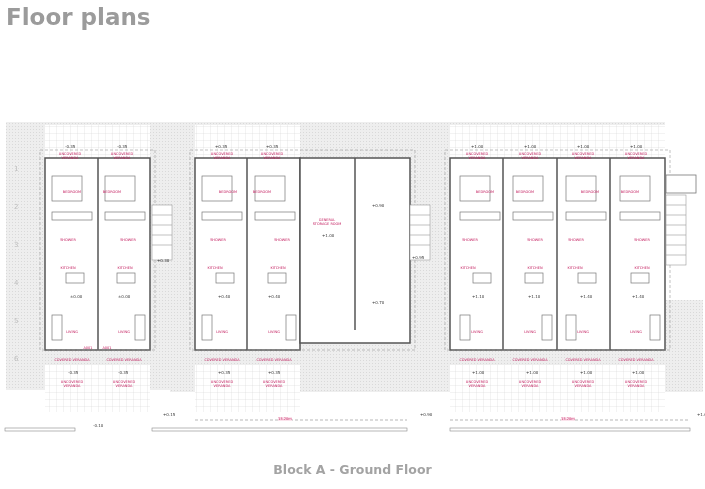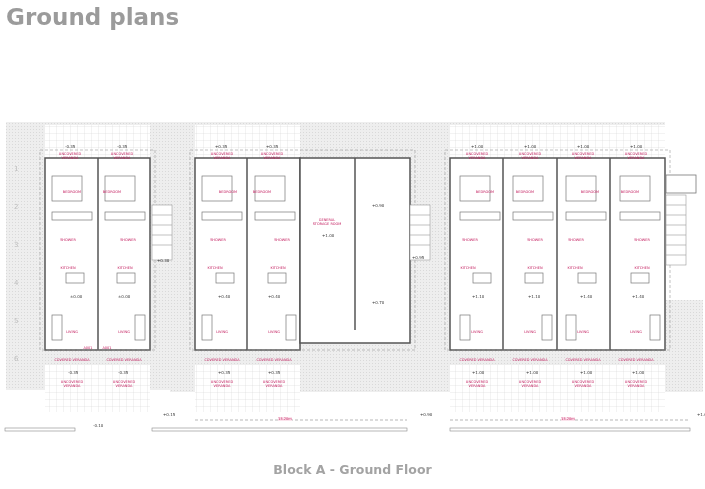--- a/index.html
+++ b/index.html
@@ -4,21 +4,21 @@
 <style>
   html,body{margin:0;padding:0;background:#ffffff;}
   body{width:705px;height:489px;position:relative;overflow:hidden;font-family:"DejaVu Sans",sans-serif;}
   .title{position:absolute;left:6px;top:4px;font-size:23px;font-weight:bold;color:#9b9b9b;letter-spacing:0px;}
   .subtitle{position:absolute;left:0;width:705px;top:462px;text-align:center;font-size:12.5px;font-weight:bold;color:#a3a3a3;}
   .plan{position:absolute;left:0;top:118px;width:705px;height:330px;}
 </style>
 </head>
 <body>
 
-<div class="title">Ground plans</div>
+<div class="title">Floor plans</div>
 
 <div class="plan">
 <svg width="705" height="330" viewBox="0 118 705 330" xmlns="http://www.w3.org/2000/svg">
   <defs>
     <pattern id="hatch" width="3" height="3" patternUnits="userSpaceOnUse">
       <rect width="3" height="3" fill="#eeeeee"></rect>
       <rect width="1" height="1" fill="#d9d9d9"></rect>
     </pattern>
     <pattern id="grid" width="7" height="7" patternUnits="userSpaceOnUse">
       <rect width="7" height="7" fill="#ffffff"></rect>

